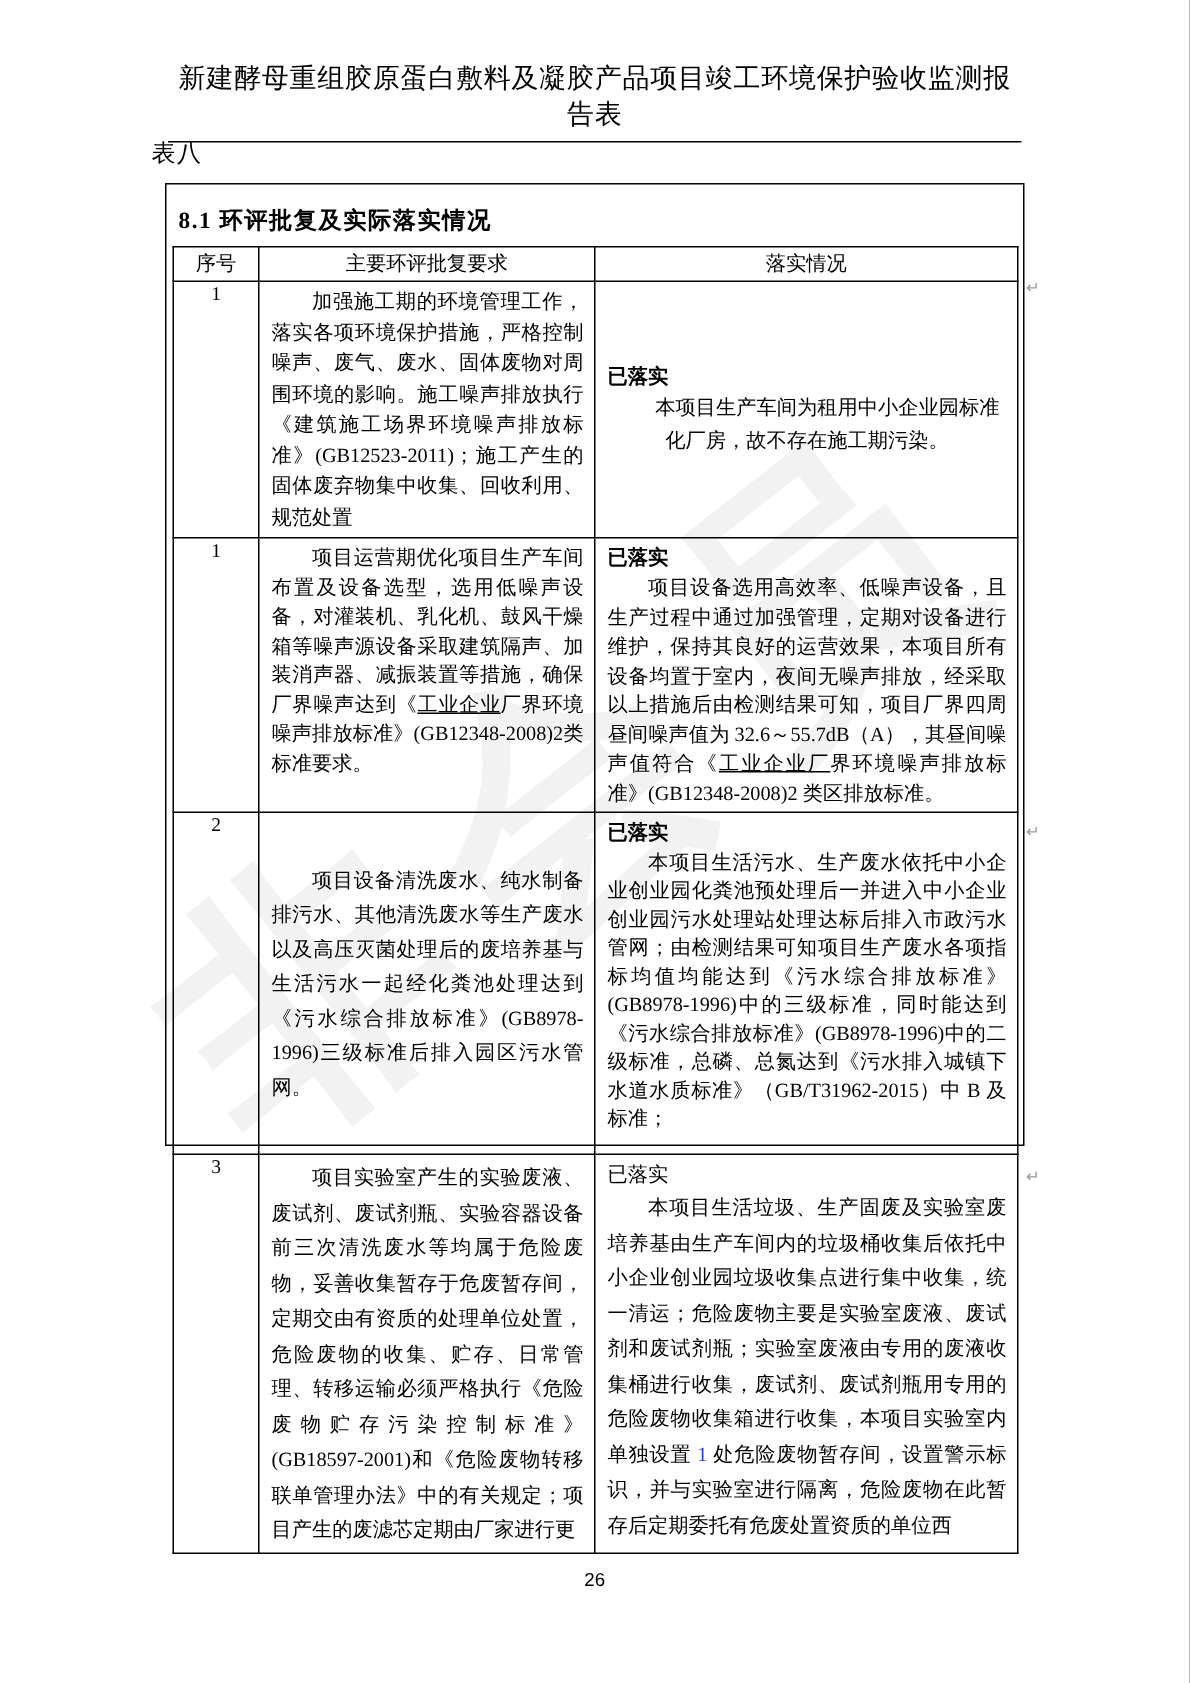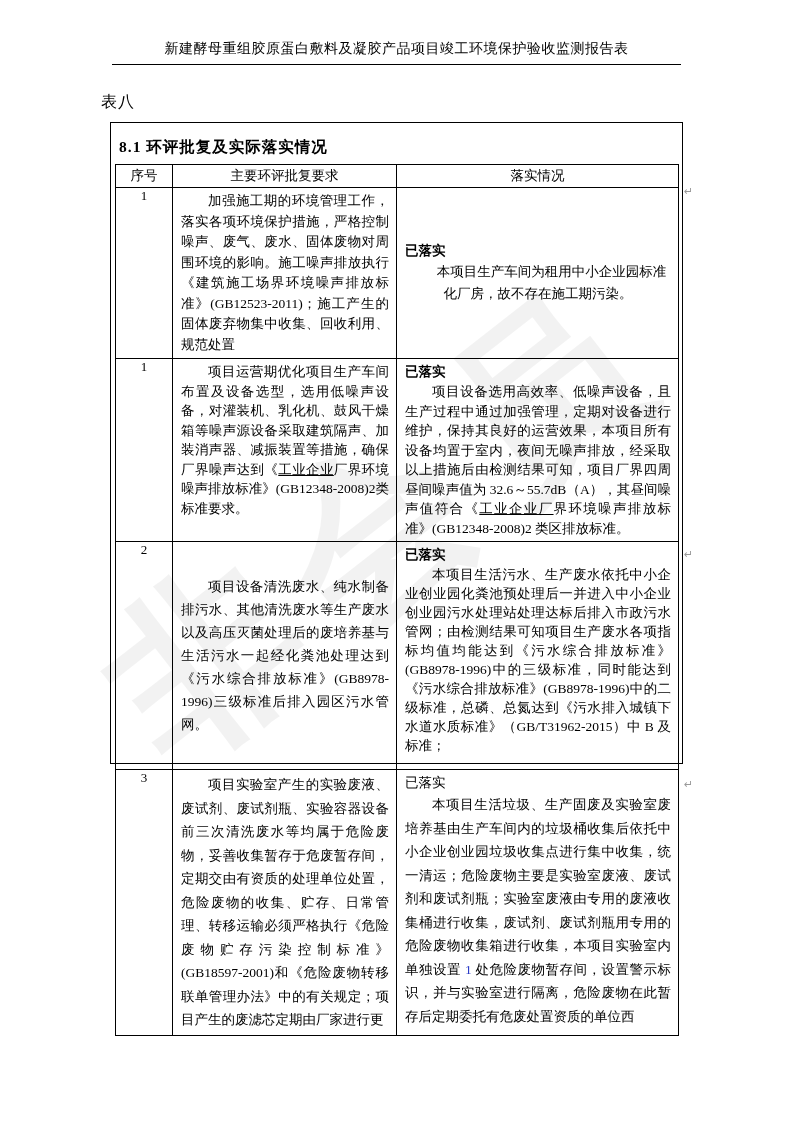--- a/index.html
+++ b/index.html
@@ -13,21 +13,21 @@
     color:#000;
     overflow:hidden;
   }
   
   .doc-header {
     position:absolute; left:112px; top:40px; width:569px;
     border-bottom:1.5px solid #000;
     padding-bottom:6px;
     text-align:center;
   }
-  .doc-header-title { font-size:14px; letter-spacing:.5px; }
+  .doc-header-title { font-size:18px; letter-spacing:.5px; }
 
   
   .table8-label {
     position:absolute; left:101px; top:92px;
     font-size:16px; font-weight:normal; letter-spacing:1px;
   }
 
   
   .outer-box {
     position:absolute; left:110px; top:122px;
@@ -230,14 +230,15 @@
               <p class="status-label regular">已落实</p>
               <p class="status-par"><span>本项目生活垃圾、生产固废及实验室废培养基由生产车间内的垃圾桶收集后依托中小企业创业园垃圾收集点进行集中收集，统一清运；危险废物主要是实验室废液、废试剂和废试剂瓶；实验室废液由专用的废液收集桶进行收集，废试剂、废试剂瓶用专用的危险废物收集箱进行收集，本项目实验室内单独设置 </span><span class="num-blue">1</span><span> 处危险废物暂存间，设置警示标识，并与实验室进行隔离，危险废物在此暂存后定期委托有危废处置资质的单位西</span></p>
             </div>
           </td>
         </tr>
 
       </tbody>
     </table>
   </div>
 
+  <div class="page-footer">26</div>
 
 </div>
 
 </body></html>

